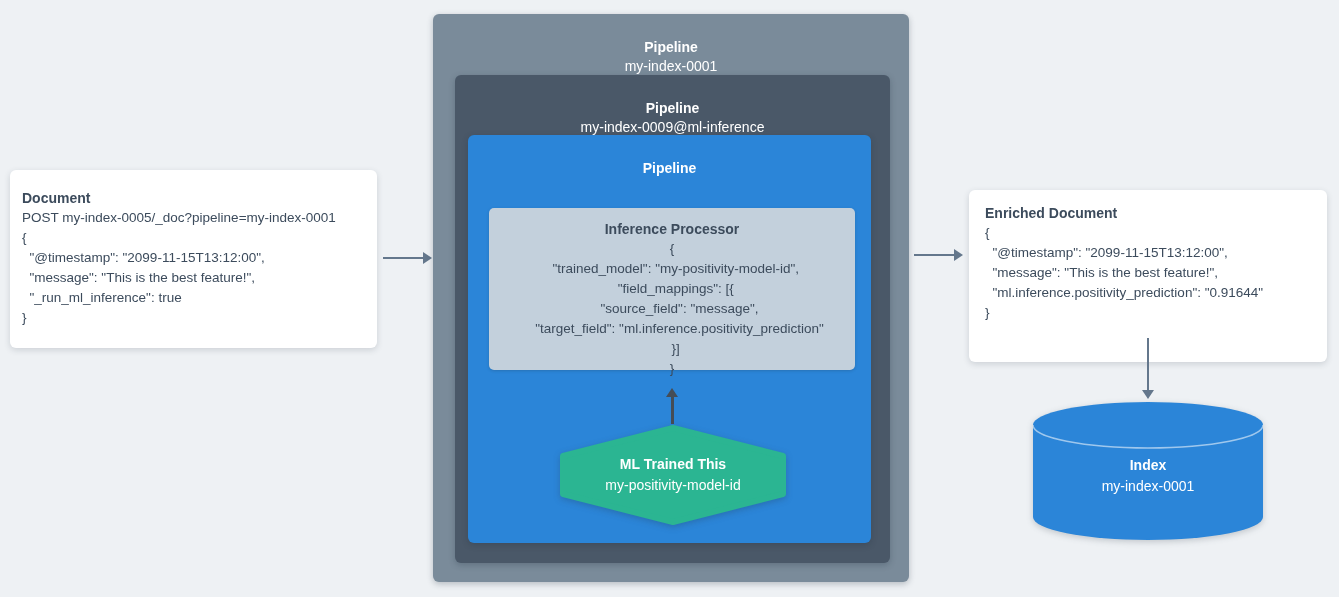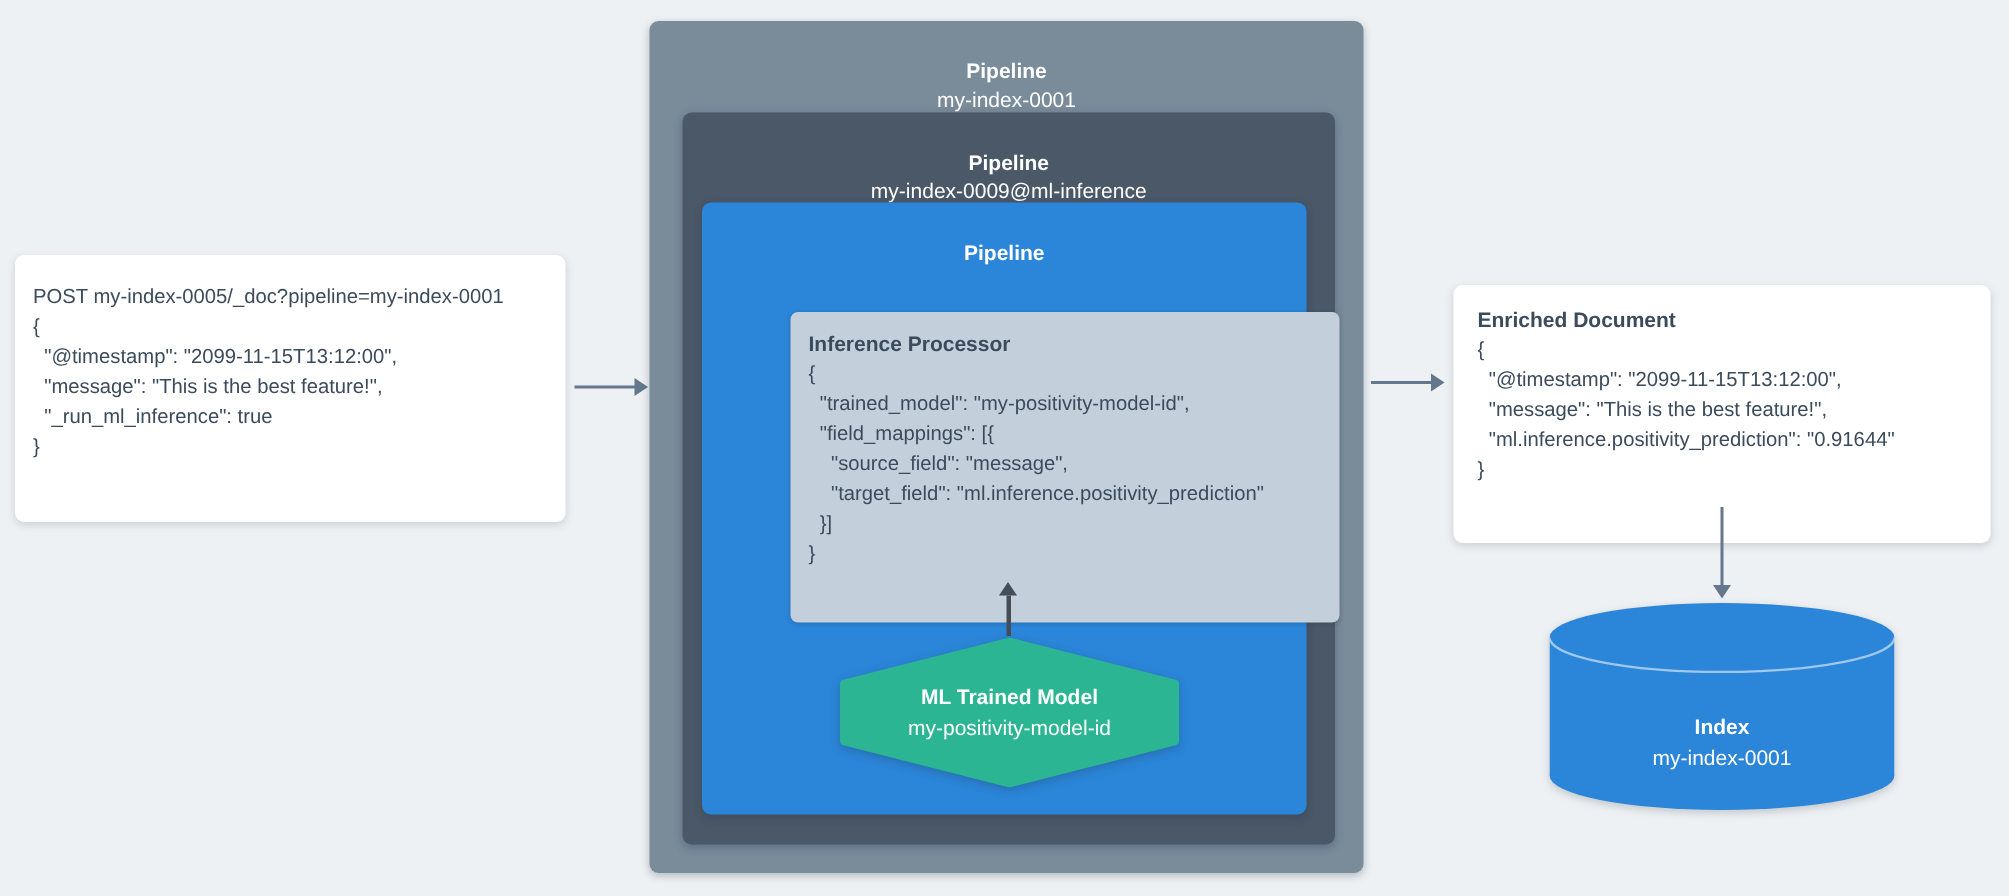--- a/index.html
+++ b/index.html
@@ -44,30 +44,29 @@
     box-sizing: border-box;
     box-shadow: 0 2px 6px rgba(31, 45, 61, 0.28);
   }
   #outer-box { left: 433px; top: 14px; width: 476px; height: 568px; background: var(--outer-box); }
   #dark-box  { left: 22px;  top: 61px; width: 435px; height: 488px; background: var(--dark-box); }
   #blue-box  { left: 13px;  top: 60px; width: 403px; height: 408px; background: var(--blue-box); }
   .box-header { text-align: center; color: #ffffff; padding-top: 24px; line-height: 19px; }
   .box-title { font-weight: 700; }
   #processor-box {
     position: absolute;
-    left: 21px; top: 73px; width: 366px; height: 207px;
+    left: 21px; top: 73px; width: 366px; height: 162px;
     background: var(--processor-box);
     border-radius: 5px;
     box-sizing: border-box;
     padding: 11px 12px;
     color: var(--text);
-    text-align: left;
+    text-align: center;
     line-height: 20px;
     box-shadow: 0 1px 3px rgba(31, 45, 61, 0.22);
-    margin-left: 38px;
   }
   .proc-title { font-weight: 700; }
   .arrow-right { position: absolute; width: 49px; height: 12px; }
   .arrow-right .shaft { position: absolute; left: 0; top: 5px; width: 41px; height: 2px; background: var(--arrow); }
   .arrow-right .head {
     position: absolute; right: 0; top: 0; width: 0; height: 0;
     border-top: 6px solid transparent; border-bottom: 6px solid transparent;
     border-left: 9px solid var(--arrow);
   }
   #arrow-doc { left: 383px; top: 252px; }
@@ -90,31 +89,32 @@
   #model-hex svg { display: block; filter: drop-shadow(0 2px 3px rgba(31, 45, 61, 0.25)); }
   .hex-label {
     position: absolute; inset: 0;
     display: flex; flex-direction: column; align-items: center; justify-content: center;
     color: #ffffff; line-height: 21px; text-align: center;
   }
   #index-cylinder { position: absolute; left: 1033px; top: 402px; width: 230px; height: 138px; }
   #index-cylinder svg { display: block; filter: drop-shadow(0 2px 3px rgba(31, 45, 61, 0.22)); }
   .cyl-label {
     position: absolute; left: 0; top: 34px; width: 100%; height: 80px;
-    display: flex; flex-direction: column; align-items: center; justify-content: flex-end;
+    display: flex; flex-direction: column; align-items: center; justify-content: center;
     color: #ffffff; line-height: 21px; text-align: center;
   }
   .bold { font-weight: 700; }
 </style>
 </head>
 <body>
 
 <div class="stage">
 
   <div class="card" id="document-card">
+    <div class="card-title">Document</div>
     <div class="code-line">POST my-index-0005/_doc?pipeline=my-index-0001</div>
     <div class="code-line">{</div>
     <div class="code-line">  "@timestamp": "2099-11-15T13:12:00",</div>
     <div class="code-line">  "message": "This is the best feature!",</div>
     <div class="code-line">  "_run_ml_inference": true</div>
     <div class="code-line">}</div>
   </div>
 
   <div class="arrow-right" id="arrow-doc">
     <div class="shaft"></div>
@@ -152,21 +152,21 @@
         <div id="arrow-model">
           <div class="head"></div>
           <div class="shaft"></div>
         </div>
 
         <div id="model-hex">
           <svg width="226" height="100" viewBox="0 0 226 100">
             <polygon points="113,3 223,31 223,69 113,97 3,69 3,31" fill="#2bb592" stroke="#2bb592" stroke-width="6" stroke-linejoin="round"></polygon>
           </svg>
           <div class="hex-label">
-            <div class="bold">ML Trained Model</div>
+            <div class="bold">ML Trained This</div>
             <div>my-positivity-model-id</div>
           </div>
         </div>
 
       </div>
     </div>
   </div>
 
   <div class="arrow-right" id="arrow-enriched">
     <div class="shaft"></div>

